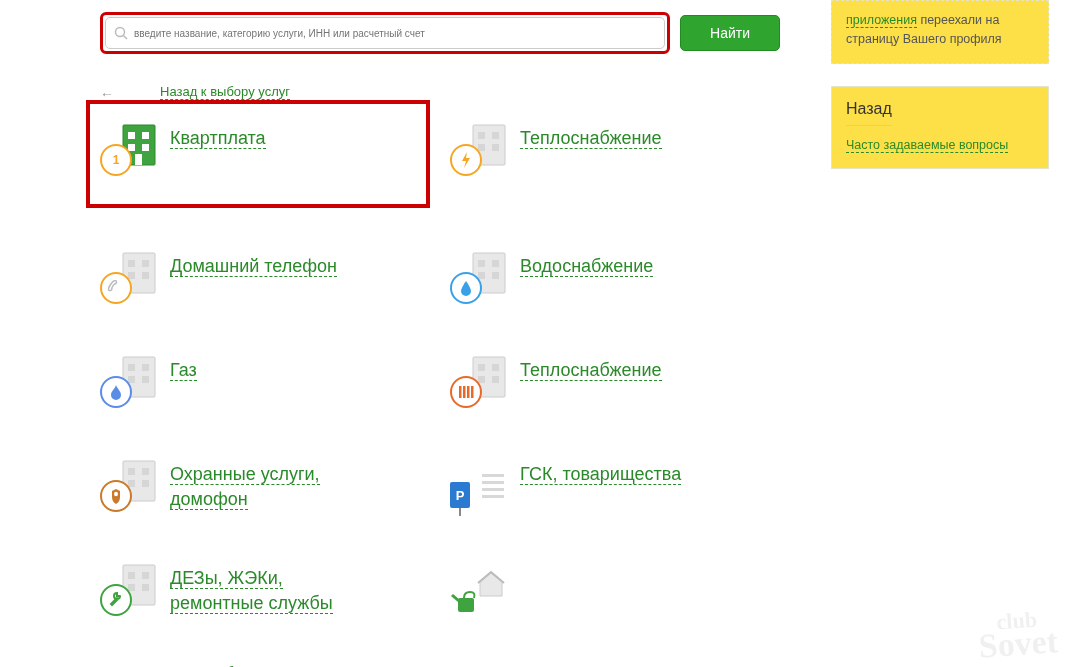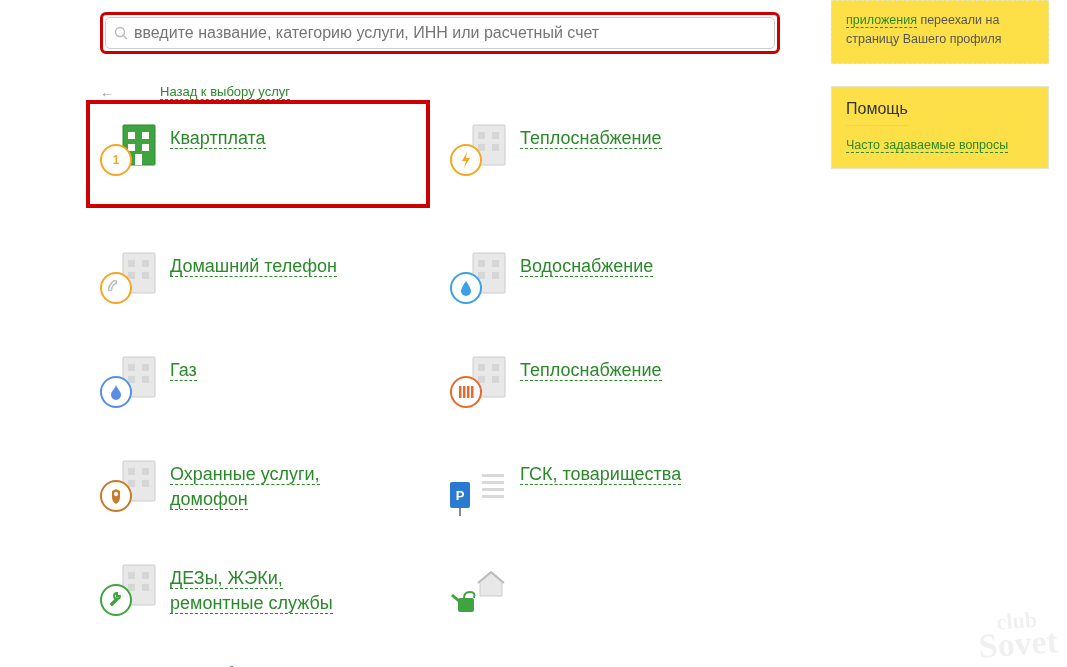--- a/index.html
+++ b/index.html
@@ -37,21 +37,21 @@
     border: 1px solid #ccc;
     border-radius: 5px;
     height: 32px;
     padding: 0 8px;
   }
   .search-inner svg { flex-shrink: 0; margin-right: 6px; }
   .search-inner input {
     border: none;
     outline: none;
     width: 100%;
-    font-size: 16px;
+    font-size: 10px;
     color: #999;
     background: transparent;
   }
   .search-btn {
     background: #2fa52f;
     color: #fff;
     border: 1px solid #228a22;
     border-radius: 5px;
     height: 36px;
     width: 100px;
@@ -200,20 +200,21 @@
   <div class="search-row">
     <div class="search-wrap">
       <div class="search-inner">
         <svg width="14" height="14" viewBox="0 0 14 14">
             <circle cx="6" cy="6" r="4.5" fill="none" stroke="#bbb" stroke-width="1.5"></circle>
             <line x1="9.5" y1="9.5" x2="13" y2="13" stroke="#bbb" stroke-width="1.5"></line>
           </svg>
         <input type="text" placeholder="введите название, категорию услуги, ИНН или расчетный счет" style="">
       </div>
     </div>
+    <button class="search-btn">Найти</button>
   </div>
 
   <div class="back-row">
     <span class="arrow">←</span>
     <a href="#">Назад к выбору услуг</a>
   </div>
 
   <div class="grid">
 
     <div class="card highlight">
@@ -396,21 +397,21 @@
     <a href="#">Назад к выбору услуг</a>
   </div>
 
 </div>
 
 <div class="side">
   <div class="side-box" style="border-style:dashed">
     <a href="#">приложения</a><span> переехали на страницу Вашего профиля</span>
   </div>
   <div class="side-box">
-    <div class="title">Помощь</div><br>
+    <div class="title">Назад</div><br>
     <a href="#">Часто задаваемые вопросы</a>
   </div>
 </div>
 
 <div class="watermark">
   <div class="l1">club</div>
   <div>Sovet</div>
 </div>
 
 </body></html>

